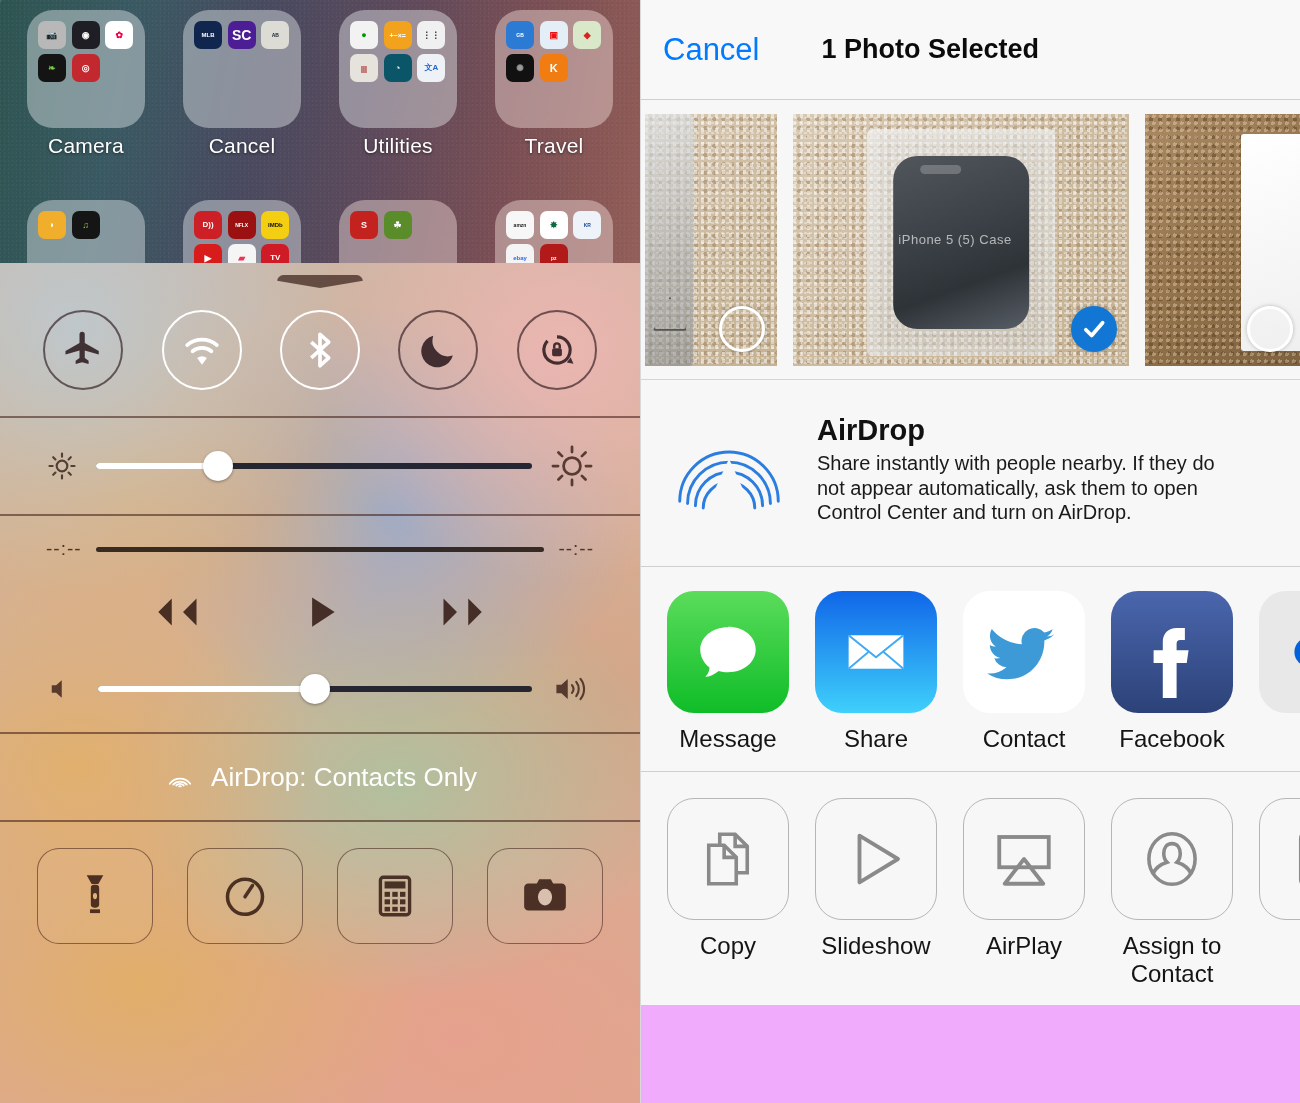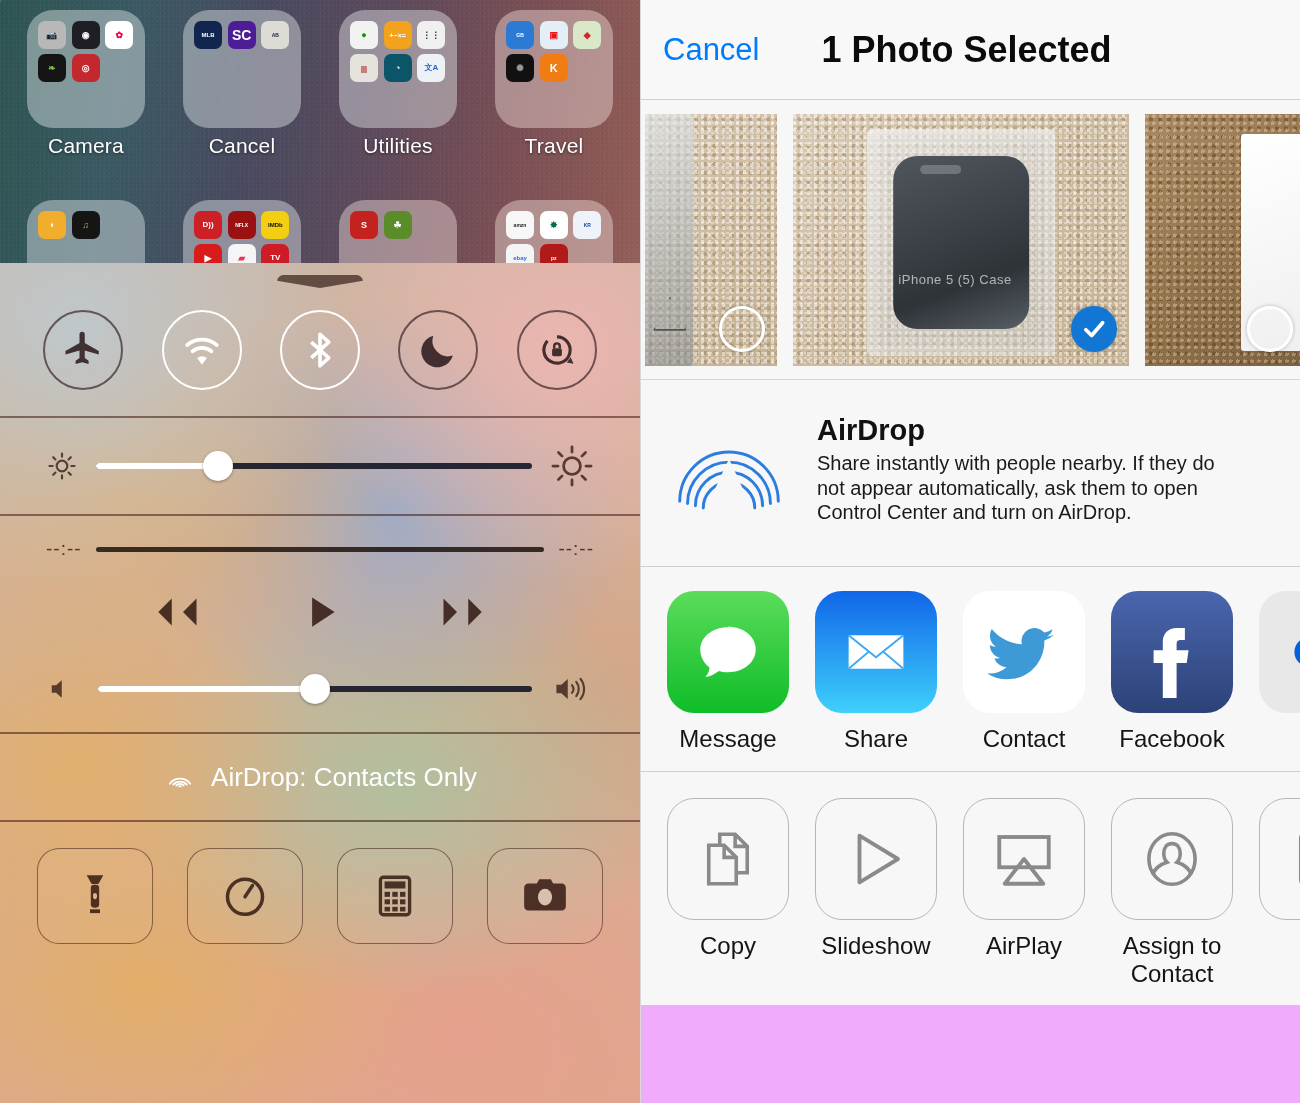--- a/index.html
+++ b/index.html
@@ -142,21 +142,21 @@
     position: relative; width: 660px; height: 1103px;
     flex: 0 0 660px; background: #f0abfc; overflow: hidden;
     border-left: 1px solid #d9d9d9;
   }
   .nav-bar {
     height: 100px; background: #f8f8f8;
     display: flex; align-items: center; padding: 0 0 0 22px;
     border-bottom: 1px solid #cfcfcf; position: relative;
   }
   .nav-cancel { color: #007aff; font-size: 31px; }
-  .nav-title { font-size: 36px; font-weight: bold; color: #0b0b0b; margin-left: 62px; }
+  .nav-title { font-size: 27px; font-weight: bold; color: #0b0b0b; margin-left: 62px; }
 
   .photo-strip {
     display: flex; gap: 16px; padding: 14px 0 14px 4px;
     background: #f7f7f7; border-bottom: 1px solid #d5d5d5;
     height: 280px; overflow: hidden;
   }
   .thumb {
     position: relative; flex: 0 0 auto; height: 252px; overflow: hidden;
   }
   .thumb.t1 { width: 132px; margin-left: 0; }
@@ -192,21 +192,20 @@
     border-radius: 24px;
   }
   .case-body::before{
     content:""; position:absolute; left:20%; top:5%;
     width: 30%; height: 5%; border-radius: 6px; background: rgba(255,255,255,.22);
   }
   .case-text {
     position:absolute; left:0; right:12px; top:44%;
     text-align:center; font-size: 13px; color: rgba(255,255,255,.62);
     letter-spacing:.5px;
-    margin-top:40px;
   }
   .thumb.t1 .strip-left{
     position:absolute;left:-4%;top:0;width:40%;height:100%;
     background:linear-gradient(160deg,rgba(225,232,238,.6),rgba(120,130,140,.5));
     border-radius:4px;
   }
   .recycle {
     position:absolute; left:6%; bottom:14%; width: 34px; height: 34px;
     border: 2px solid rgba(40,40,40,.65); transform: rotate(0deg);
     clip-path: polygon(50% 0, 100% 100%, 0 100%);

